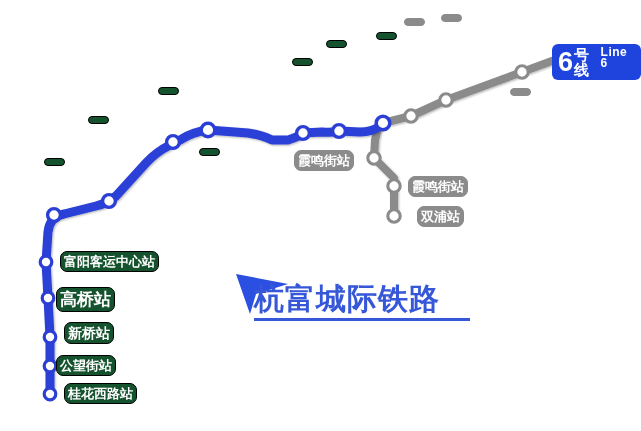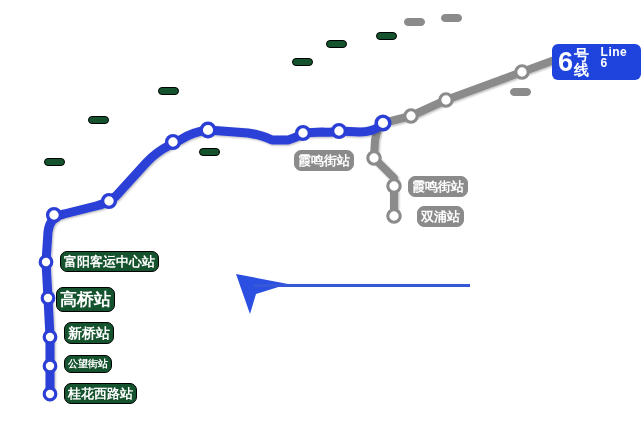--- a/index.html
+++ b/index.html
@@ -117,21 +117,21 @@
     <circle cx="109" cy="201" r="6.4" fill="#ffffff" stroke="#2b3fd6" stroke-width="3.4"></circle>
     <circle cx="173" cy="142" r="6.4" fill="#ffffff" stroke="#2b3fd6" stroke-width="3.4"></circle>
     <circle cx="208" cy="130" r="6.8" fill="#ffffff" stroke="#2b3fd6" stroke-width="3.4"></circle>
     <circle cx="303" cy="133" r="6.4" fill="#ffffff" stroke="#2b3fd6" stroke-width="3.4"></circle>
     <circle cx="339" cy="131" r="6.4" fill="#ffffff" stroke="#2b3fd6" stroke-width="3.4"></circle>
     <circle cx="383" cy="123" r="6.8" fill="#ffffff" stroke="#2b3fd6" stroke-width="3.5"></circle>
   </g>
 </svg>
 
 <div class="plate horiz blue" style="left:64px;top:383px;font-size:13px;">桂花西路站</div>
-<div class="plate horiz blue" style="left:64px;top:355px;font-size:10px;border-radius:7px;">公望街站</div>
+<div class="plate horiz blue" style="left:56px;top:355px;font-size:13px;border-radius:7px;">公望街站</div>
 <div class="plate horiz blue" style="left:64px;top:322px;font-size:14px;">新桥站</div>
 <div class="plate horiz blue" style="left:56px;top:287px;font-size:17px;">高桥站</div>
 <div class="plate horiz blue" style="left:60px;top:251px;font-size:13px;">富阳客运中心站</div>
 
 <div class="plate vert blue" style="left:44px;top:158px;font-size:13px;">受降站</div>
 <div class="plate vert blue" style="left:88px;top:116px;font-size:13px;">虎啸杏站</div>
 <div class="plate vert blue" style="left:158px;top:87px;font-size:13px;">银湖站</div>
 <div class="plate vert blue" style="left:199px;top:148px;font-size:13px;">野生动物园东站</div>
 <div class="plate vert blue" style="left:292px;top:58px;font-size:13px;">中村站</div>
 <div class="plate vert blue" style="left:326px;top:40px;font-size:13px;">音乐学院站</div>
@@ -150,14 +150,15 @@
     <span class="cn">号线</span>
     <span class="en">Line 6</span>
   </span>
 </div>
 
 <svg id="title-arrow" width="56" height="44" viewBox="0 0 56 44">
   <path d="M 2 2 L 54 12 L 22 22 L 16 42 Z" fill="#2b4fe0"></path>
 </svg>
 
 <div id="title-block">
+  <div id="title-text">杭富城际铁路</div>
   <div id="title-rule"></div>
 </div>
 
 </body></html>

